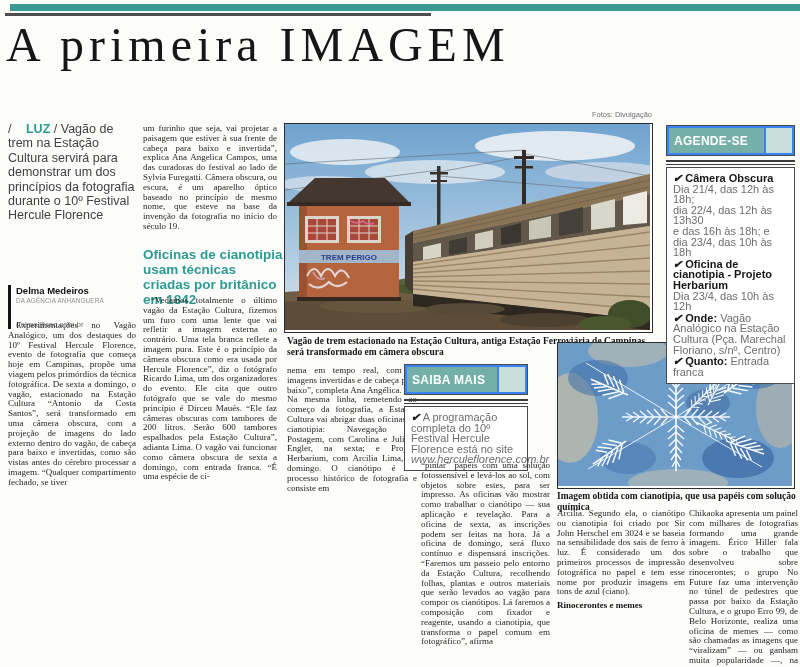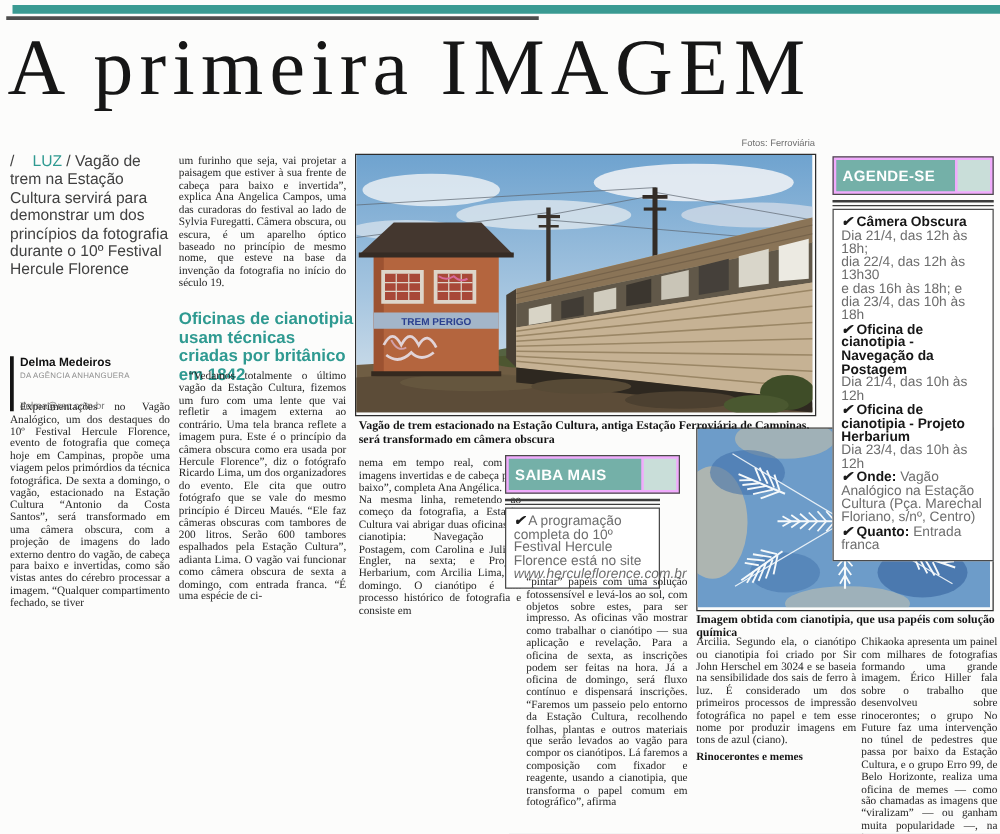--- a/index.html
+++ b/index.html
@@ -10,36 +10,36 @@
   }
   .abs { position:absolute; }
 
   
   .teal-bar { left:10px; top:4px; width:790px; height:7px; background:#3a9a92; }
   .gray-bar { left:5px; top:13px; width:426px; height:3px; background:#4d4d4d; }
 
   
   .headline {
     left:6px; top:20px; width:794px;
-    font-family:"Liberation Serif", serif; font-size:64px; line-height:1.05;
+    font-family:"Liberation Serif", serif; font-size:48px; line-height:1.05;
     letter-spacing:5px; color:#161616; white-space:nowrap;
   }
 
   .photo-credit {
     left:420px; top:110px; width:232px; text-align:right;
     font-family:"Liberation Sans", sans-serif; font-size:7.5px; color:#6f6f6f;
   }
 
   
   .standfirst {
     left:8px; top:122px; width:131px;
     font-family:"Liberation Sans", sans-serif; font-size:12.5px; line-height:14.4px;
     color:#414141;
   }
-  .standfirst .slug { color:#2f9a91; font-weight:normal;padding-left:11px; }
+  .standfirst .slug { color:#2f9a91; font-weight:bold;padding-left:11px; }
 
   
   .byline { left:8px; top:285px; width:126px; border-left:3px solid #141414; padding-left:5px; }
   .byline .author { font-family:"Liberation Sans", sans-serif; font-weight:bold; font-size:9.5px; color:#111; }
   .byline .agency { font-family:"Liberation Sans", sans-serif; font-size:6.3px; color:#8e8e8e; letter-spacing:.2px; margin-top:1px; }
   .byline .email  { font-family:"Liberation Sans", sans-serif; font-size:8px; color:#7a7a7a; margin-top:16px; }
 
   
   .bodytext { font-size:9px; line-height:9.8px; text-align:justify; color:#262626; }
   .bodytext.ind { text-indent:8px; }
@@ -61,57 +61,57 @@
   .train-photo { left:284px; top:123px; width:367px; height:208px; border:1px solid #2c2c2c; }
   .train-photo svg, .cyan-photo svg { display:block; }
   .photo-caption {
     font-weight:bold; font-size:9.5px; line-height:11px; color:#141414;
   }
   .cap-train { left:287px; top:336px; width:362px; }
   .cyan-photo { left:557px; top:342px; width:236px; height:145px; border:1px solid #2c2c2c; }
   .cap-cyan { left:557px; top:491px; width:240px; }
 
   
-  .box-header { display:flex; border:1px solid #4a4a4a; background:#f0abfc; padding:2px; box-sizing:border-box; }
+  .box-header { display:flex; border:1px solid #4a4a4a; background:#3b82f6; padding:2px; box-sizing:border-box; }
   .box-header .band {
     flex:1; background:#74b0a8; color:#fff;
     font-family:"Liberation Sans", sans-serif; font-weight:bold; font-size:12px;
     padding:6px 5px 5px 5px; letter-spacing:.3px;
   }
   .box-header .sq { width:26px; background:#c9ded9; margin-left:2px; }
   .double-rule { height:2px; border-top:2px solid #3c3c3c; border-bottom:1px solid #3c3c3c; }
   .info-box {
     border:1px solid #4a4a4a; background:#fff; padding:5px 6px; box-sizing:border-box;
     font-family:"Liberation Sans", sans-serif; font-size:11px; line-height:10.6px; color:#6d6d6d;
   }
   .info-box .check { color:#1c1c1c; font-weight:bold; font-style:italic; }
   .info-box b { color:#161616; }
   .info-box .url { font-style:italic; }
 
-  .saiba-header { left:404px; top:364px; width:140px; }
+  .saiba-header { left:404px; top:364px; width:124px; }
   .saiba-rule   { left:404px; top:399px; width:124px; }
   .saiba-box    { left:404px; top:406px; width:124px; }
 
   .agende-header{ left:666px; top:125px; width:129px; }
   .agende-rule  { left:666px; top:160px; width:129px; }
   .agende-box   { left:666px; top:167px; width:129px; }
   .ag-title { font-weight:bold; color:#161616; }
   .ag-entry { margin-bottom:1px; }
 </style>
 </head>
 <body>
 
 <div class="page">
 
   <div class="abs teal-bar"></div>
   <div class="abs gray-bar"></div>
 
   <div class="abs headline">A primeira IMAGEM</div>
 
-  <div class="abs photo-credit">Fotos: Ferroviária</div>
+  <div class="abs photo-credit">Fotos: Divulgação</div>
 
   <div class="abs standfirst">
     <span>/</span>
     <span class="slug">LUZ</span>
     <span>/</span>
     <span>Vagão de trem na Estação Cultura servirá para demonstrar um dos princípios da fotografia durante o 10º Festival Hercule Florence</span>
   </div>
 
   <div class="abs byline">
     <div class="author">Delma Medeiros</div>
@@ -272,24 +272,20 @@
   <div class="abs double-rule agende-rule"></div>
   <div class="abs info-box agende-box">
     <div class="ag-entry">
       <div class="ag-title"><span class="check">✔</span> <span>Câmera Obscura</span></div>
       <div>Dia 21/4, das 12h às 18h;</div>
       <div>dia 22/4, das 12h às 13h30</div>
       <div>e das 16h às 18h; e</div>
       <div>dia 23/4, das 10h às 18h</div>
     </div>
     <div class="ag-entry">
-      <div class="ag-title"><span class="check">✔</span> <span>Oficina de cianotipia - Navegação da Postagem</span></div>
-      <div>Dia 21/4, das 10h às 12h</div>
-    </div>
-    <div class="ag-entry">
       <div class="ag-title"><span class="check">✔</span> <span>Oficina de cianotipia - Projeto Herbarium</span></div>
       <div>Dia 23/4, das 10h às 12h</div>
     </div>
     <div class="ag-entry">
       <span class="check">✔</span>
       <b>Onde:</b>
       <span>Vagão Analógico na Estação Cultura (Pça. Marechal Floriano, s/nº, Centro)</span>
     </div>
     <div class="ag-entry">
       <span class="check">✔</span>

